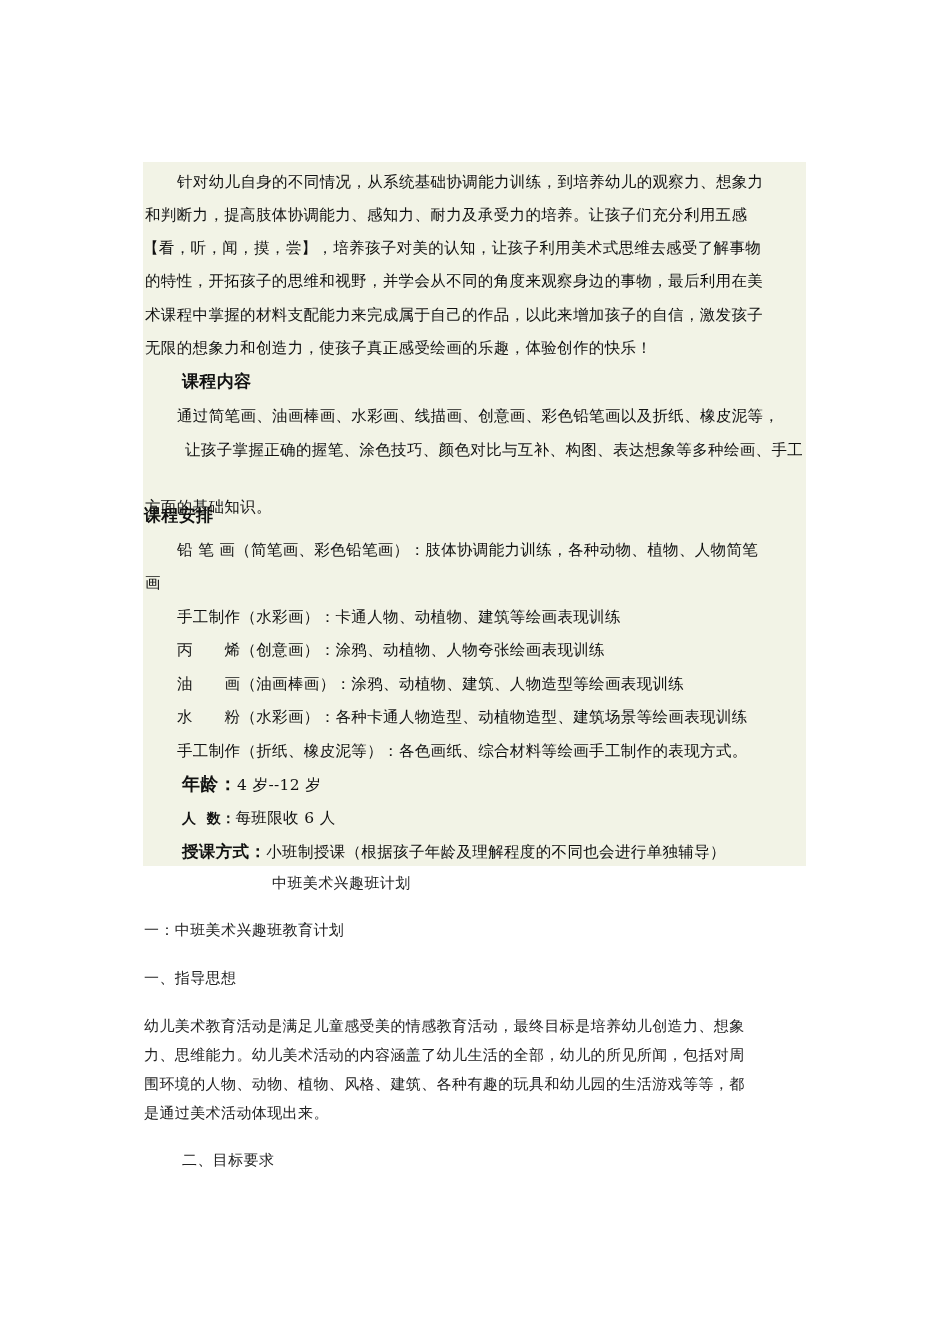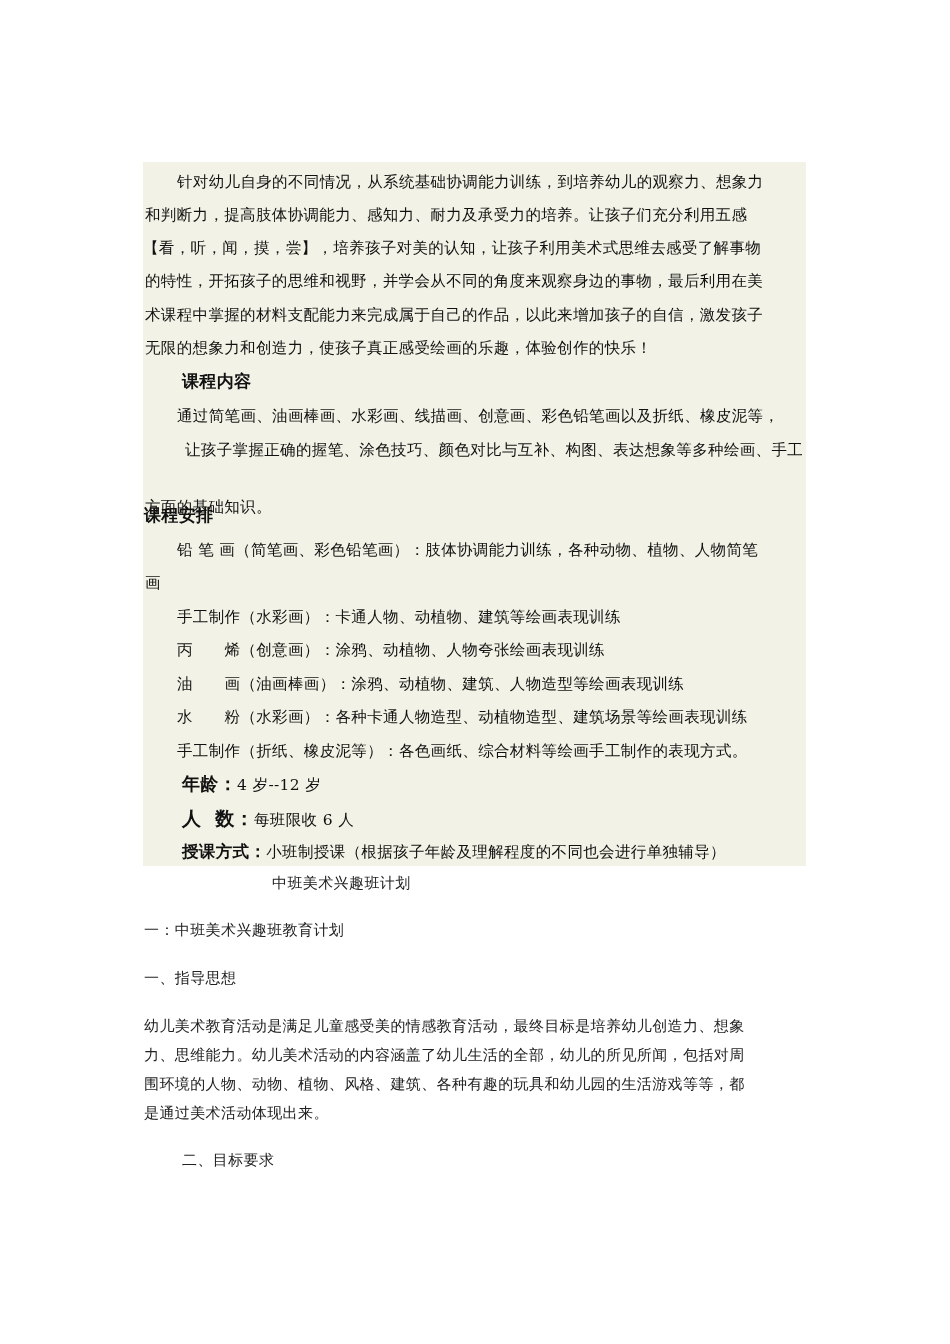--- a/index.html
+++ b/index.html
@@ -57,21 +57,21 @@
   <span>水　　粉</span><span>（水彩画）：各种卡通人物造型、动植物造型、建筑场景等绘画表现训练</span>
 </div>
 <div class="line" style="left:177px;top:741px;">
   <span>手工制作</span><span>（折纸、橡皮泥等）：各色画纸、综合材料等绘画手工制作的表现方式。</span>
 </div>
 
 <div class="line" style="left:182px;top:774px;">
   <span class="bold" style="font-size:18px;">年龄：</span><span>4 岁--12 岁</span>
 </div>
 <div class="line" style="left:182px;top:808px;">
-  <span class="bold" style="font-size:19px;white-space:pre;">人  数：</span><span>每班限收 6 人</span>
+  <span class="bold" style="font-size:14px;white-space:pre;">人  数：</span><span>每班限收 6 人</span>
 </div>
 <div class="line" style="left:182px;top:842px;">
   <span class="bold" style="font-size:16.5px;">授课方式：</span><span>小班制授课（根据孩子年龄及理解程度的不同也会进行单独辅导）</span>
 </div>
 
 <div class="line plain" style="left:272px;top:873px;">中班美术兴趣班计划</div>
 <div class="line plain" style="left:144px;top:920px;text-align:right;">一：中班美术兴趣班教育计划</div>
 <div class="line plain" style="left:144px;top:968px;">一、指导思想</div>
 
 <div class="line plain" style="left:144px;top:1016px;">幼儿美术教育活动是满足儿童感受美的情感教育活动，最终目标是培养幼儿创造力、想象</div>

